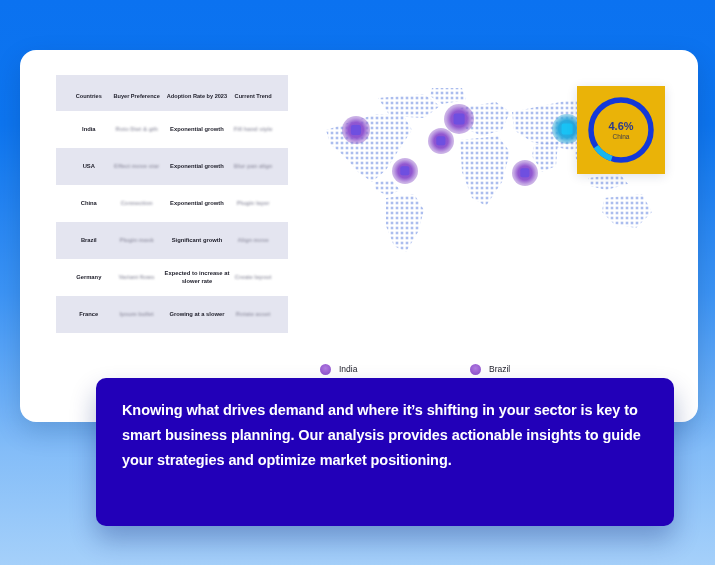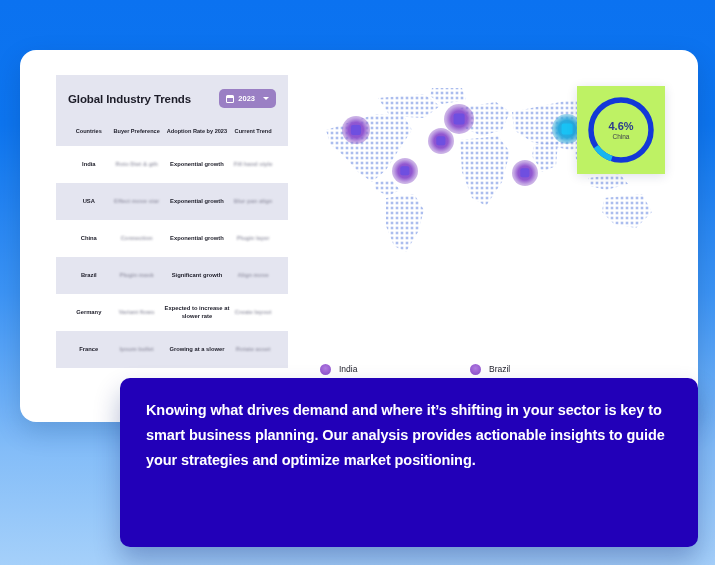--- a/index.html
+++ b/index.html
@@ -143,21 +143,21 @@
     background: #6f4fe0;
     border-radius: 2px;
   }
   .bubble.cyan .core { background: #19c2f5; }
 
   
   .gauge {
     position: absolute;
     left: 257px; top: 0px;
     width: 88px; height: 88px;
-    background: #bef264;
+    background: #eab308;
     box-shadow: 0 2px 10px rgba(20,40,90,0.14);
   }
   .gauge svg { position: absolute; left: 0; top: 0; }
   .gauge-txt {
     position: absolute;
     left: 0; top: 0;
     width: 88px; height: 88px;
     display: flex;
     flex-direction: column;
     align-items: center;
@@ -192,51 +192,42 @@
   }
   .legend-item span {
     font-size: 8.5px;
     color: #1c1c28;
   }
 
   
   .callout {
     position: absolute;
     left: 96px; top: 378px;
-    width: 578px; height: 169px;
+    width: 578px; height: 148px;
     background: #2200b8;
     border-radius: 10px;
     box-shadow: 0 14px 26px rgba(10, 30, 110, 0.30);
     padding: 20px 26px;
-    margin-left: 24px;
   }
   .callout p {
     color: #ffffff;
     font-size: 14.5px;
     font-weight: bold;
     line-height: 1.72;
     letter-spacing: -0.1px;
   }
 </style>
 </head>
 <body>
 
 <div class="card">
 
   <div class="table-panel">
 
     <div class="table-head">
-      <div class="table-head-top">
-        <div class="panel-title">Global Industry Trends</div>
-        <div class="year-badge">
-          <span class="cal-icon"></span>
-          <span>2023</span>
-          <span class="chev"></span>
-        </div>
-      </div>
       <div class="col-head-row">
         <span class="c1">Countries</span>
         <span class="c2">Buyer Preference</span>
         <span class="c3">Adoption Rate by 2023</span>
         <span class="c4">Current Trend</span>
       </div>
     </div>
 
     <div class="trow">
       <div class="c1 cell-country">India</div>

